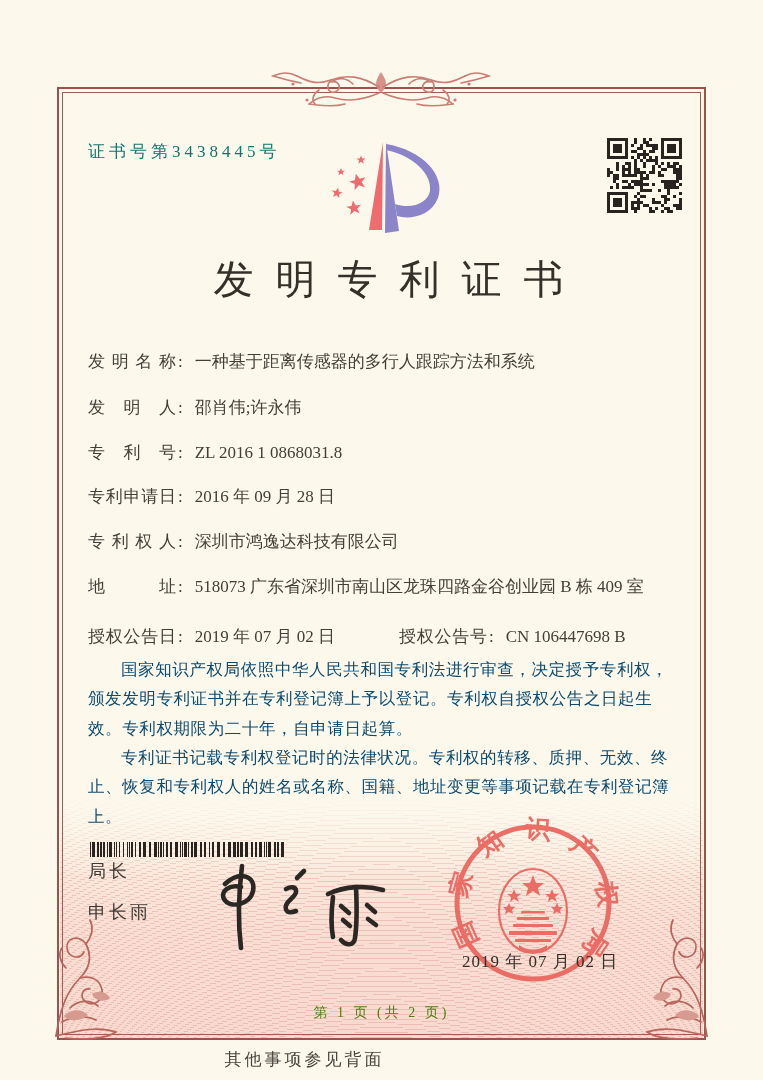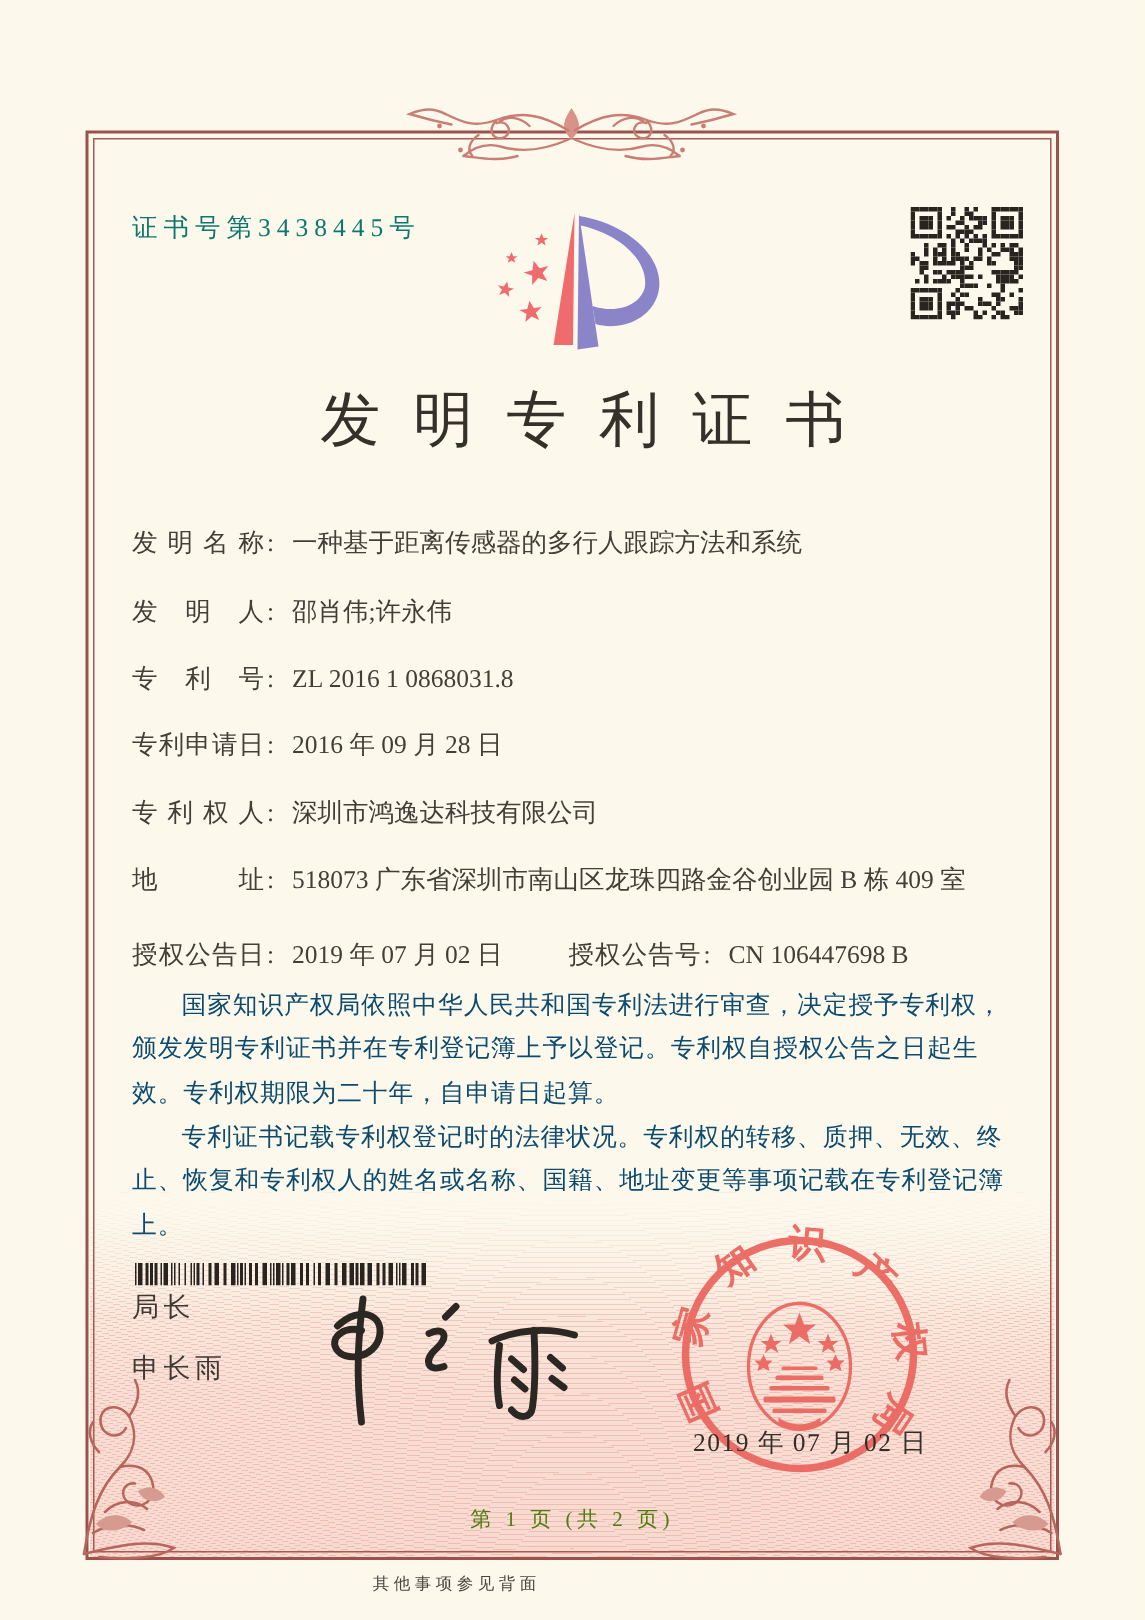--- a/index.html
+++ b/index.html
@@ -25,38 +25,38 @@
   .qr { position:absolute; left:607px; top:138px; width:75px; height:75px; z-index:3; }
 
   .title { position:absolute; left:0; top:252px; width:763px; text-align:center; font-size:40px; font-weight:500;
            letter-spacing:22px; padding-left:36px; color:#35302a; z-index:3; }
 
   .fields { position:absolute; left:88px; top:0; width:600px; z-index:3; font-size:17px; color:#433e37; }
   .frow { position:absolute; left:0; display:flex; align-items:flex-start; line-height:26px; }
   .flabel { display:inline-block; width:88px; text-align:justify; text-align-last:justify; flex:0 0 88px; }
   .colon { margin:0 12px 0 2px; }
   .fvalue { display:inline-block; max-width:470px; }
-  .grant-second { margin-left:44px; display:flex; }
+  .grant-second { margin-left:64px; display:flex; }
 
   .paras { position:absolute; left:88px; top:655px; width:585px; font-size:16.5px; line-height:1.78;
            letter-spacing:0.6px; color:#0c4a6e; z-index:3; }
   .paras p { text-indent:2em; }
 
   .barcode { position:absolute; left:90px; top:842px; z-index:3; }
 
   .signer { position:absolute; left:88px; top:859px; z-index:3; font-size:18px; letter-spacing:3px; color:#3e3933; }
   .signer div { margin-bottom:17px; }
   .signature { position:absolute; left:180px; top:858px; z-index:3; }
 
   .seal { position:absolute; left:443px; top:813px; z-index:4; opacity:0.93; }
   .seal-date { position:absolute; left:462px; top:950px; font-size:17px; letter-spacing:1px; color:#332e28; z-index:5; }
 
   .pageinfo { position:absolute; left:0; top:1004px; width:763px; text-align:center; font-size:14px;
               letter-spacing:3px; color:#4d7c0f; z-index:3; }
-  .backnote { position:absolute; left:0; top:1048px; width:609px; text-align:center; font-size:11px;
+  .backnote { position:absolute; left:0; top:1048px; width:609px; text-align:center; font-size:17px;
               letter-spacing:3px; color:#49443d; z-index:3; }
 
   .ornament-top { position:absolute; left:261px; top:60px; z-index:2; }
   .corner-fl { position:absolute; top:912px; z-index:2; }
   .corner-left { left:42px; }
   .corner-right { left:591px; transform:scaleX(-1); }
 </style>
 </head>
 <body>
 

